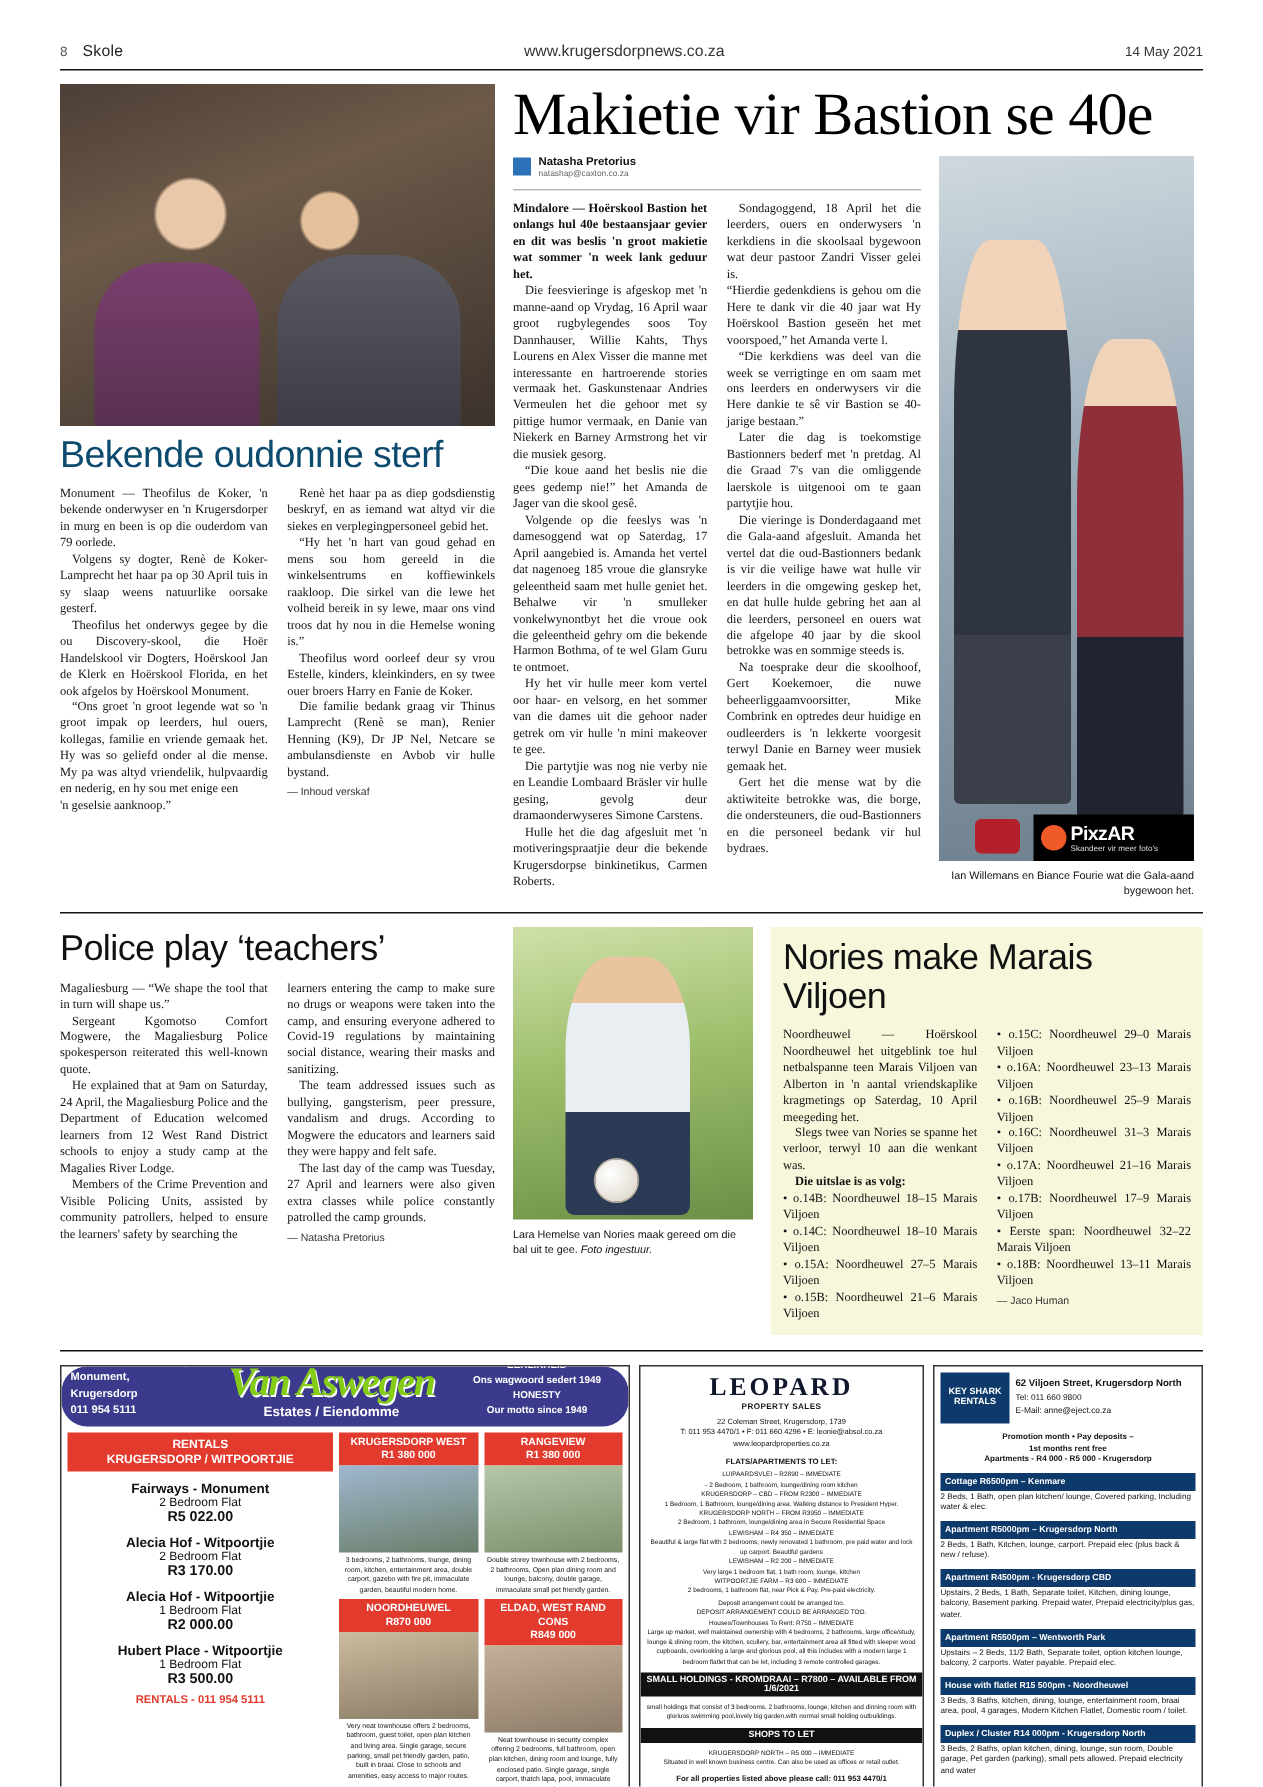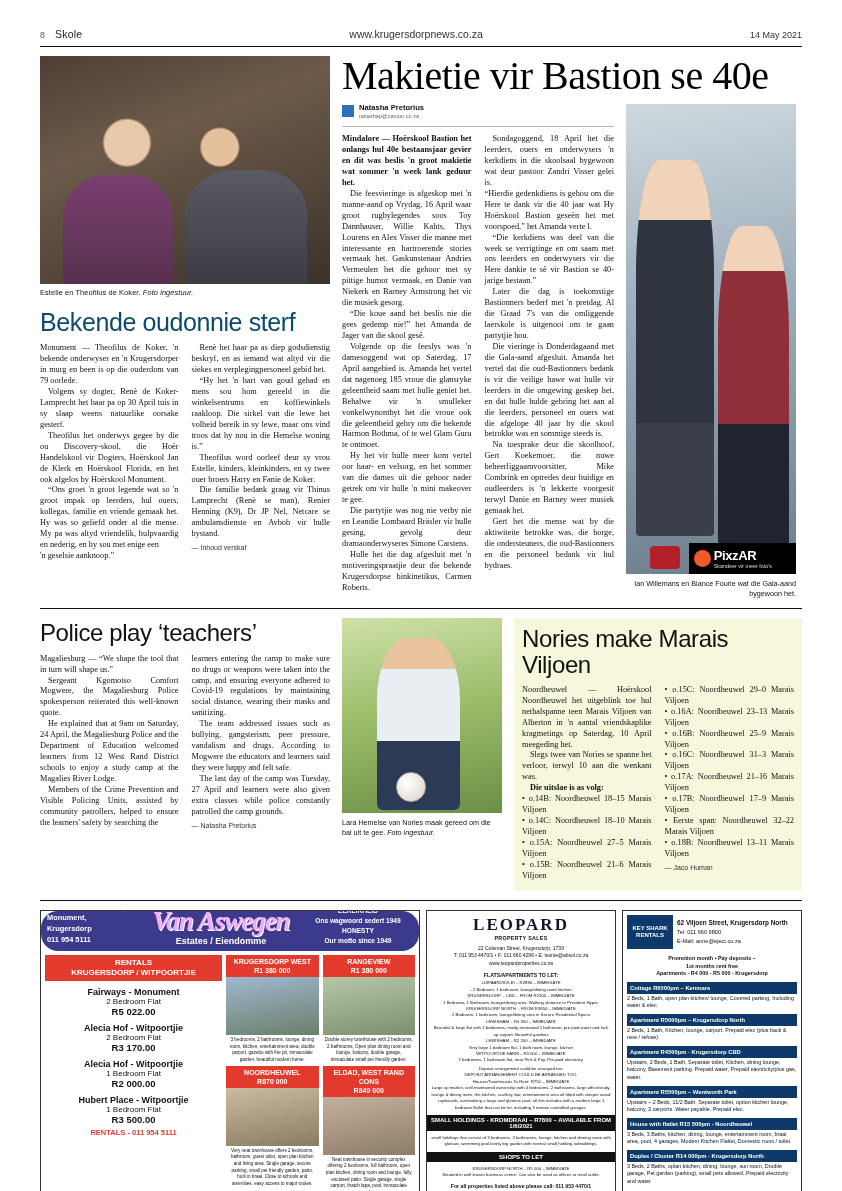--- a/index.html
+++ b/index.html
@@ -152,21 +152,21 @@
   .ad { border: 1px solid #333; overflow: hidden; position: relative; }
   .ad-vanas { width: 380px; background: #fff; }
   .ad-leopard { width: 190px; background:#fff; }
   .ad-keyshark { flex: 1; background:#fff; }
 
   .vanas-top { background:#3b3a8c; color:#fff; display:flex; align-items:flex-end; padding:5px 6px; height:40px;border-radius:17px; }
   .vanas-addr { font-family:"Liberation Sans",sans-serif; font-size:7.4px; font-weight:bold; line-height:1.45; width:92px; }
   .vanas-logo { flex:1; text-align:center; }
   .vanas-logo .nm {
     font-family:"Liberation Serif",serif; font-style:italic; font-weight:bold;
-    font-size:27px; color:#f0abfc; letter-spacing:-1px; line-height:1;
+    font-size:27px; color:#84cc16; letter-spacing:-1px; line-height:1;
     text-shadow: 1px 1px 0 #fff;
   }
   .vanas-logo .sub { font-family:"Liberation Sans",sans-serif; font-size:9px; font-weight:bold; color:#fff; margin-top:1px; }
   .vanas-hon { font-family:"Liberation Sans",sans-serif; font-size:6.6px; font-weight:bold; text-align:center; line-height:1.5; width:110px; }
 
   .vanas-body { display:flex; gap:4px; padding:4px; }
   .vanas-rent { width:180px; }
   .rent-hdr { background:#e23b2e; color:#fff; font-family:"Liberation Sans",sans-serif;
               font-size:8px; font-weight:bold; text-align:center; padding:3px 2px; line-height:1.3; }
   .rent-item { text-align:center; font-family:"Liberation Sans",sans-serif; margin-top:6px; }
@@ -211,24 +211,20 @@
     <span class="mh-section">Skole</span>
     <span class="mh-url">www.krugersdorpnews.co.za</span>
     <span class="mh-date">14 May 2021</span>
   </div>
   <div class="mh-rule"></div>
 
   <div class="top-spread">
 
     <div class="col-left">
       <div class="photo photo-main"></div>
-      <div class="cap">
-        <span>Estelle en Theofilus de Koker.</span>
-        <i>Foto ingestuur.</i>
-      </div>
       <div class="h-sub">Bekende oudonnie sterf</div>
       <div class="bodytext cols2">
         <p class="noind"><span class="place"></span><span>Monument — Theofilus de Koker, 'n bekende onderwyser en 'n Krugersdorper in murg en been is op die ouderdom van 79 oorlede.</span></p>
         <p>Volgens sy dogter, Renè de Koker-Lamprecht het haar pa op 30 April tuis in sy slaap weens natuurlike oorsake gesterf.</p>
         <p>Theofilus het onderwys gegee by die ou Discovery-skool, die Hoër Handelskool vir Dogters, Hoërskool Jan de Klerk en Hoërskool Florida, en het ook afgelos by Hoërskool Monument.</p>
         <p>“Ons groet 'n groot legende wat so 'n groot impak op leerders, hul ouers, kollegas, familie en vriende gemaak het. Hy was so geliefd onder al die mense. My pa was altyd vriendelik, hulpvaardig en nederig, en hy sou met enige een</p>
         <p class="noind">'n geselsie aanknoop.”</p>
         <p>Renè het haar pa as diep godsdienstig beskryf, en as iemand wat altyd vir die siekes en verplegingpersoneel gebid het.</p>
         <p>“Hy het 'n hart van goud gehad en mens sou hom gereeld in die winkelsentrums en koffiewinkels raakloop. Die sirkel van die lewe het volheid bereik in sy lewe, maar ons vind troos dat hy nou in die Hemelse woning is.”</p>
         <p>Theofilus word oorleef deur sy vrou Estelle, kinders, kleinkinders, en sy twee ouer broers Harry en Fanie de Koker.</p>

